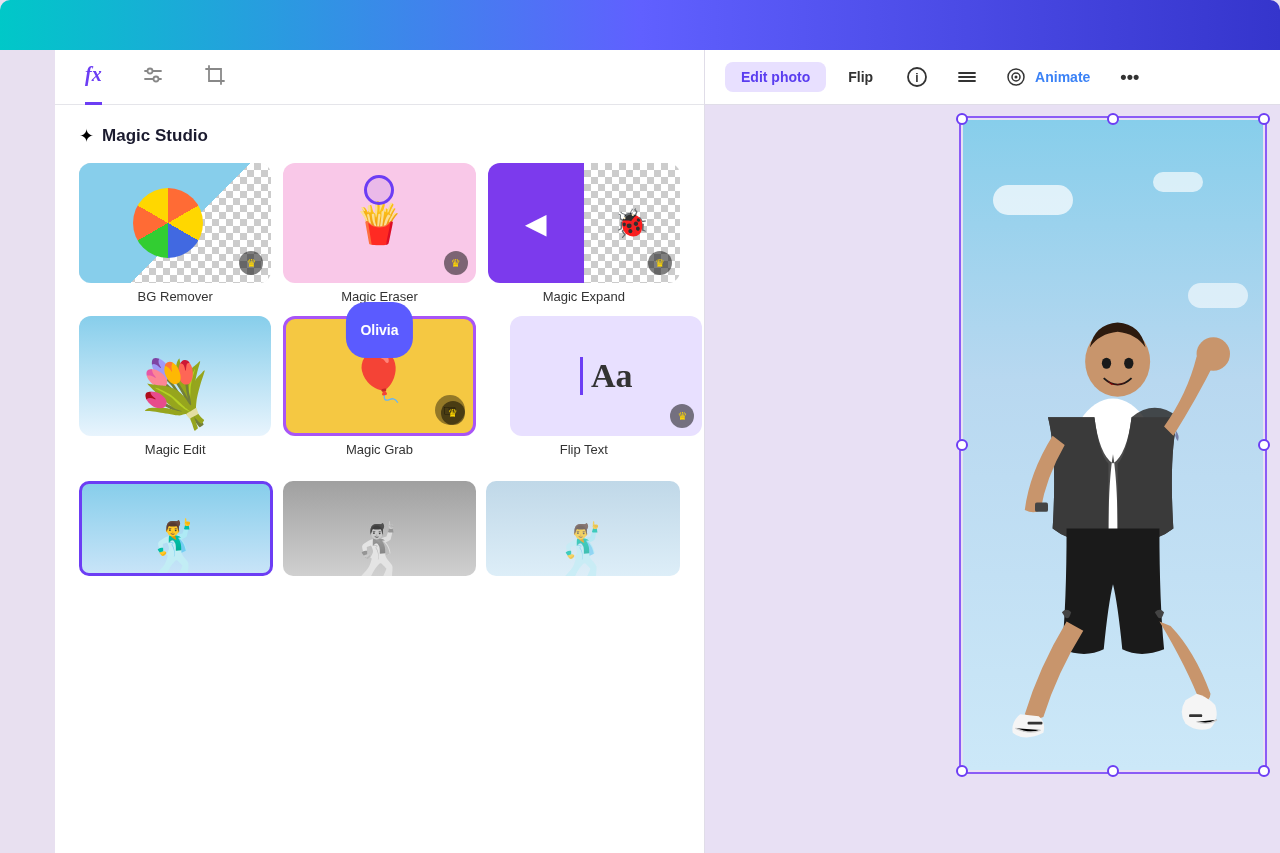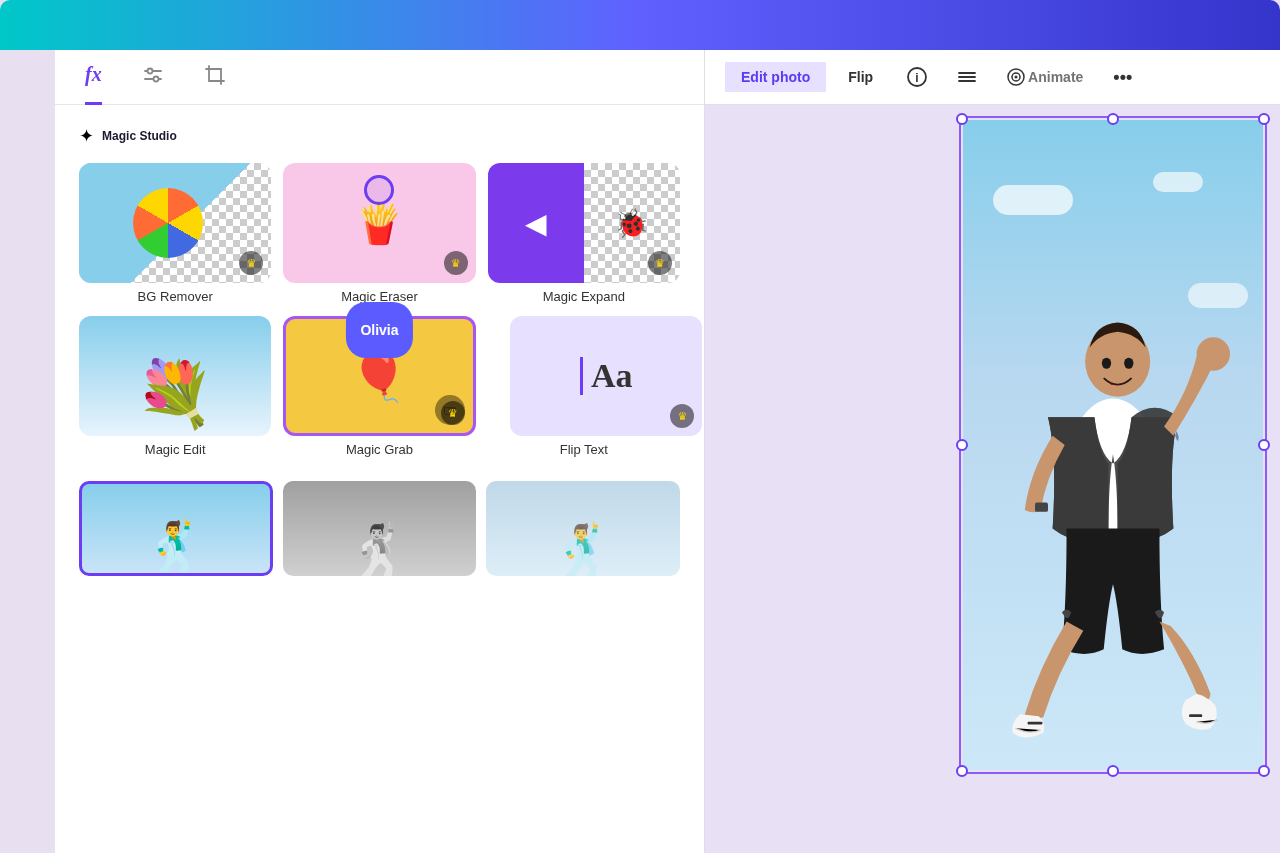--- a/index.html
+++ b/index.html
@@ -74,21 +74,21 @@
     .panel-content::-webkit-scrollbar-thumb { background: #ccc; border-radius: 4px; }
 
     
     .section-header {
       display: flex;
       align-items: center;
       gap: 8px;
       margin-bottom: 16px;
     }
     .section-title {
-      font-size: 12px;
+      font-size: 17px;
       font-weight: 700;
       color: #1a1a2e;
     }
     .magic-icon {
       font-size: 18px;
     }
 
     
     .tools-grid {
       display: grid;
@@ -205,21 +205,21 @@
       display: flex;
       align-items: center;
       padding: 0 20px;
       gap: 6px;
       border-bottom: 1px solid #e0dde8;
       z-index: 10;
     }
 
     .edit-btn {
       padding: 7px 16px;
-      border-radius: 0;
+      border-radius: 8px;
       border: none;
       cursor: pointer;
       font-size: 14px;
       font-weight: 600;
       background: transparent;
       color: #333;
     }
     .edit-btn.active {
       background: #e8e0ff;
       color: #5a3df0;
@@ -426,21 +426,21 @@
             <text x="10" y="15" text-anchor="middle" font-size="12" font-weight="700" fill="#333">i</text>
           </svg>
         </button>
         <button class="edit-btn-icon">
           <svg width="20" height="20" viewBox="0 0 20 20" fill="none">
             <line x1="2" y1="6" x2="18" y2="6" stroke="#333" stroke-width="1.8" stroke-linecap="round"></line>
             <line x1="2" y1="10" x2="18" y2="10" stroke="#333" stroke-width="1.8" stroke-linecap="round"></line>
             <line x1="2" y1="14" x2="18" y2="14" stroke="#333" stroke-width="1.8" stroke-linecap="round"></line>
           </svg>
         </button>
-        <button class="edit-btn-icon" style="display:flex;align-items:center;gap:3px;font-size:14px;font-weight:600;color:#737373;">
+        <button class="edit-btn-icon" style="display:flex;align-items:center;gap:10px;font-size:14px;font-weight:600;color:#3b82f6;">
           <svg width="18" height="18" viewBox="0 0 18 18" fill="none">
             <circle cx="9" cy="9" r="8" stroke="#333" stroke-width="1.5"></circle>
             <circle cx="9" cy="9" r="4" fill="none" stroke="#333" stroke-width="1.5"></circle>
             <circle cx="9" cy="9" r="1.5" fill="#333"></circle>
           </svg>
           <span>Animate</span>
         </button>
         <button class="edit-btn-icon" style="font-size:18px;font-weight:700;color:#333;">•••</button>
       </div>
 

